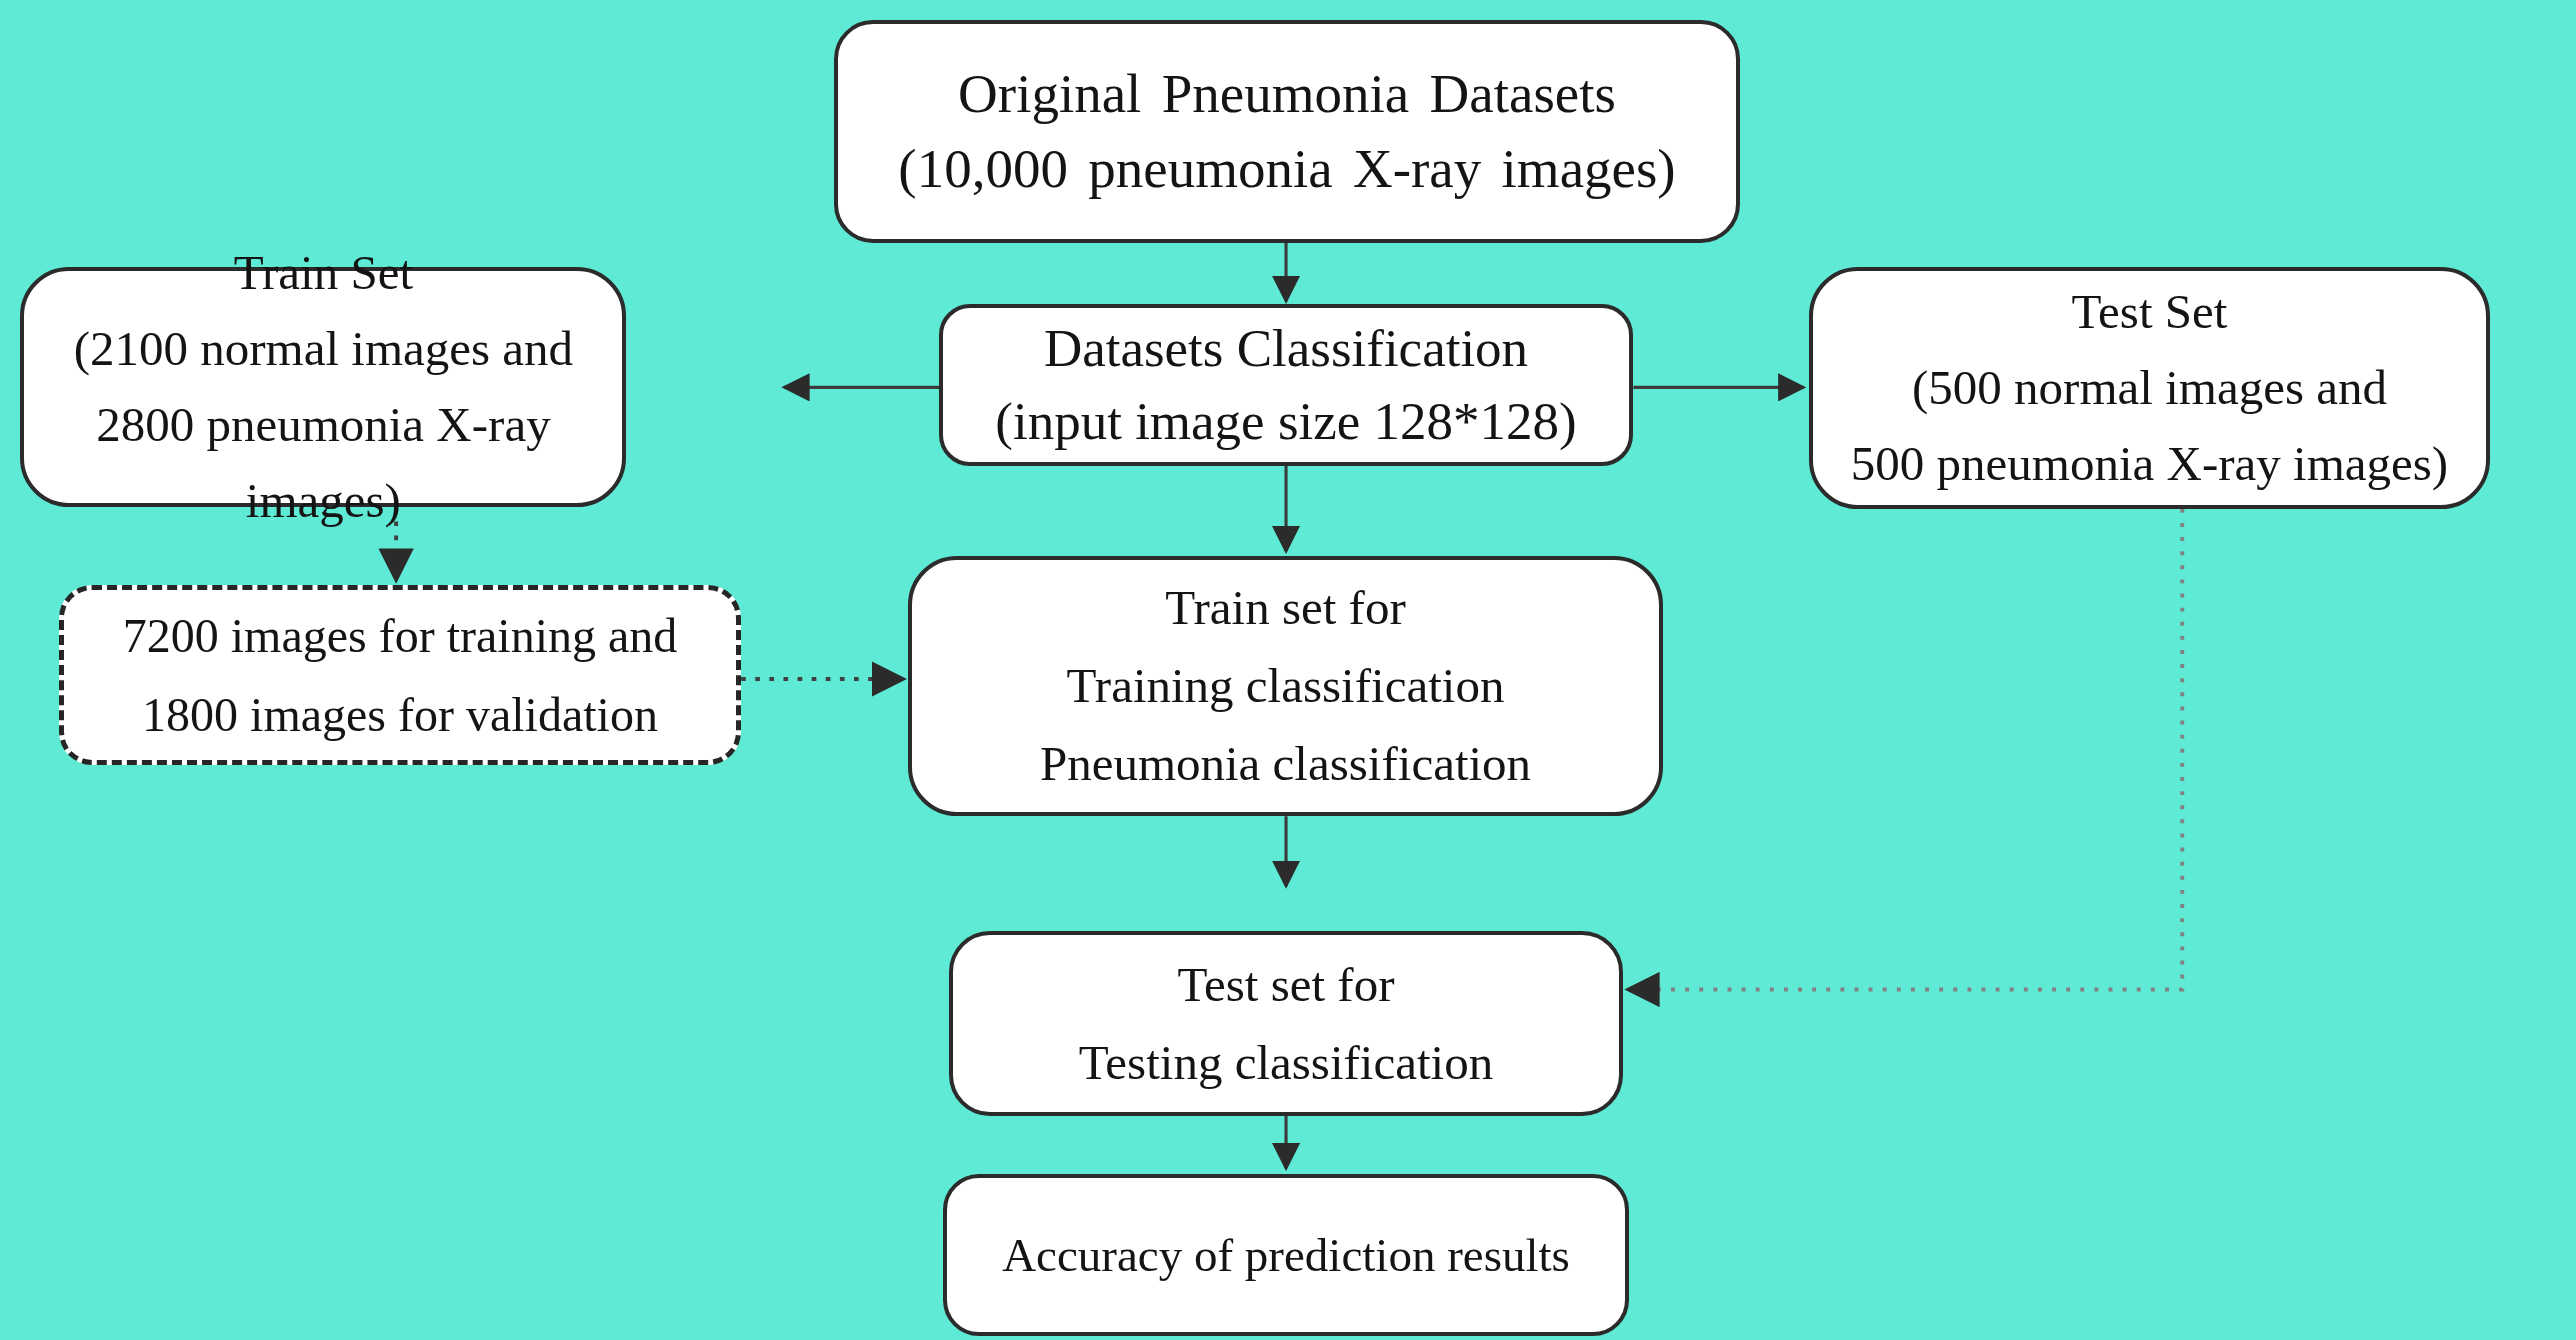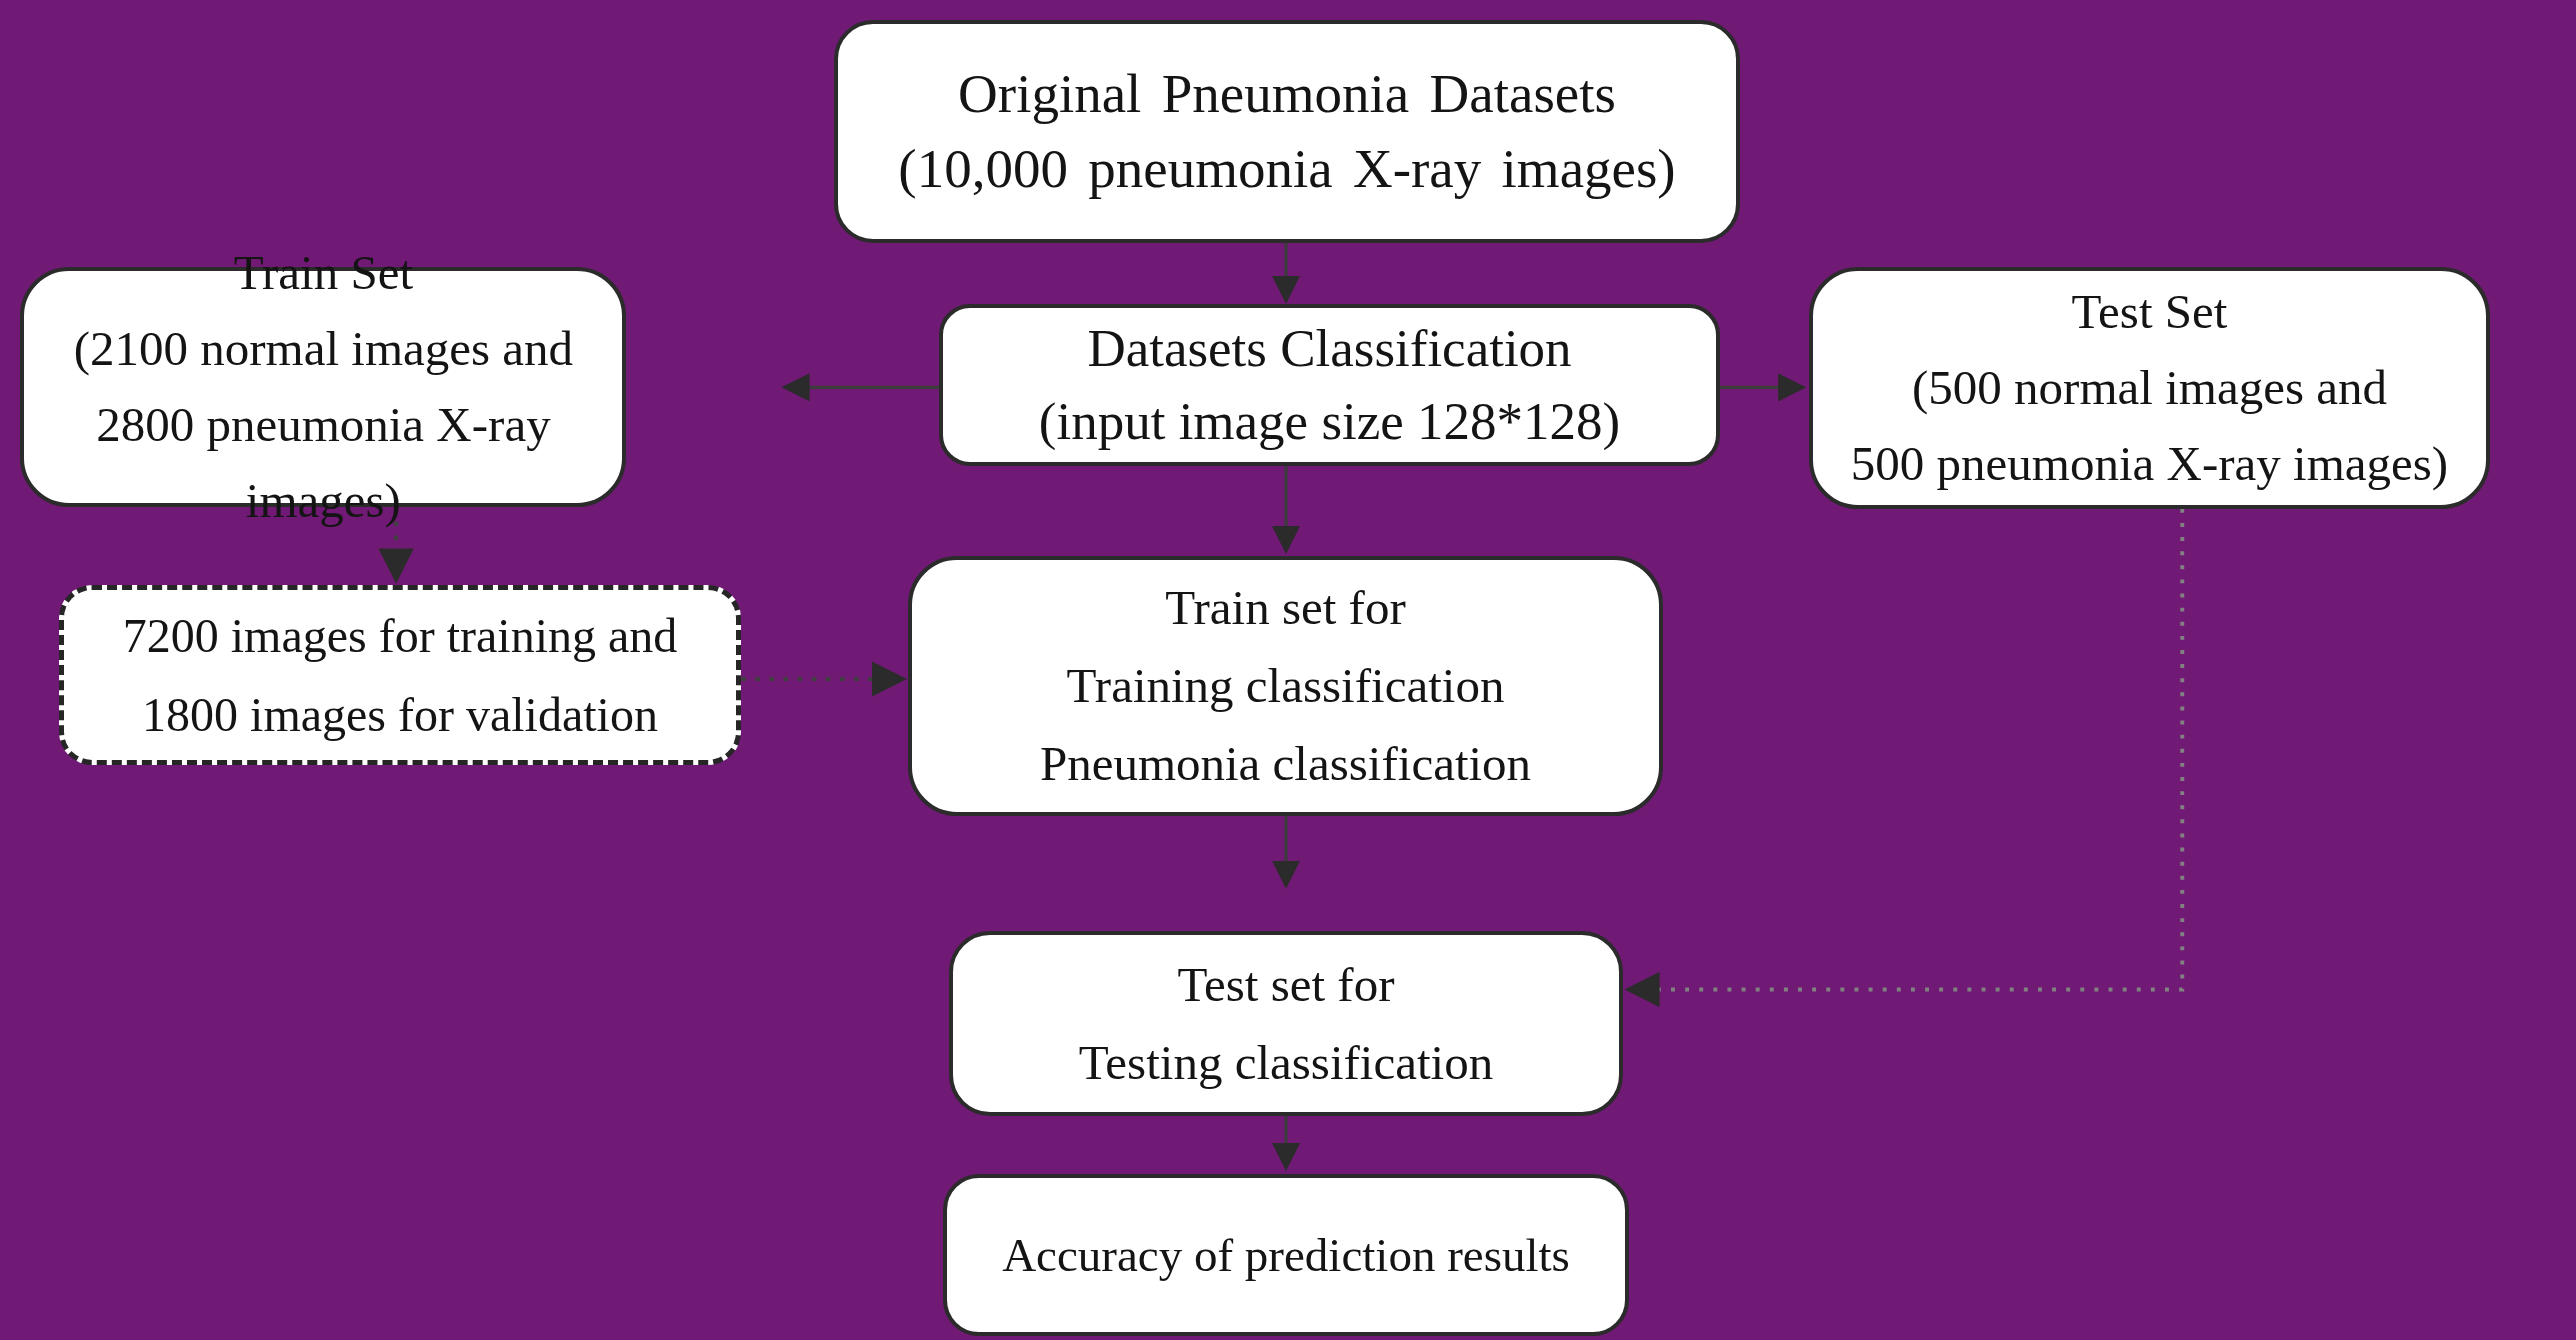--- a/index.html
+++ b/index.html
@@ -2,39 +2,39 @@
 <html style="font-size:12.5px"><head>
 <meta charset="utf-8">
 <style>
   * { box-sizing: border-box; margin: 0; padding: 0; }
   html, body { background: #ffffff; }
   body {
     width: 2576px; height: 1340px; overflow: hidden;
     font-family: "Liberation Serif", "DejaVu Serif", serif;
   }
   .canvas {
-    position: relative; width: 2576px; height: 1340px; background: #701a75;
+    position: relative; width: 2576px; height: 1340px; background: #5eead4;
     color: #141414;
   }
   .edges { position: absolute; left: 0; top: 0; width: 2576px; height: 1340px; }
 
   .edge { fill: none; stroke: #3c3c3c; stroke-width: 4; }
   .edge.dotted-dark  { stroke: #404040; stroke-width: 5; stroke-dasharray: 6 12; }
   .edge.dotted-light { stroke: #818181; stroke-width: 5; stroke-dasharray: 5 13; }
 
   .node {
     position: absolute; background: #ffffff;
     border: 4.7px solid #2b2b2b;
     display: flex; flex-direction: column; justify-content: center; align-items: center;
     text-align: center; color: #141414;
   }
   .node .tline { width: 100%; }
 
   .node-original       { left: 834px; top: 19.6px;   width: 906px; height: 223px; border-radius: 39px; font-size: 55px; line-height: 75px; word-spacing: 0.12em; }
-  .node-classification { left: 939px; top: 304px;  width: 781px;  height: 162px; border-radius: 31px; font-size: 53px; line-height: 73px; }
+  .node-classification { left: 939px; top: 304px;  width: 694px;  height: 162px; border-radius: 31px; font-size: 53px; line-height: 73px; }
   .node-train-set      { left: 20.4px;   top: 267px;  width: 606px;  height: 240px; border-radius: 49px; font-size: 49px; line-height: 76px; }
   .node-test-set       { left: 1809px; top: 267px;  width: 681px;  height: 242px; border-radius: 49px; font-size: 49px; line-height: 76px; }
   .node-split          { left: 59px;   top: 585px;  width: 682px;  height: 180px; border-radius: 33px; font-size: 48px; line-height: 79px;
                          border: 5.5px dashed #262626; }
   .node-train-for      { left: 908px; top: 556px;  width: 755px;  height: 260px; border-radius: 49px; font-size: 49px; line-height: 78px; }
   .node-test-for       { left: 949px; top: 891px; width: 674px;  height: 185px; border-radius: 41px; font-size: 49px; line-height: 78px; margin-top: 40px; }
   .node-accuracy       { left: 943px; top: 1174px; width: 686px;  height: 162px; border-radius: 36px; font-size: 47px; line-height: 71px; }
 </style>
 </head>
 <body>

